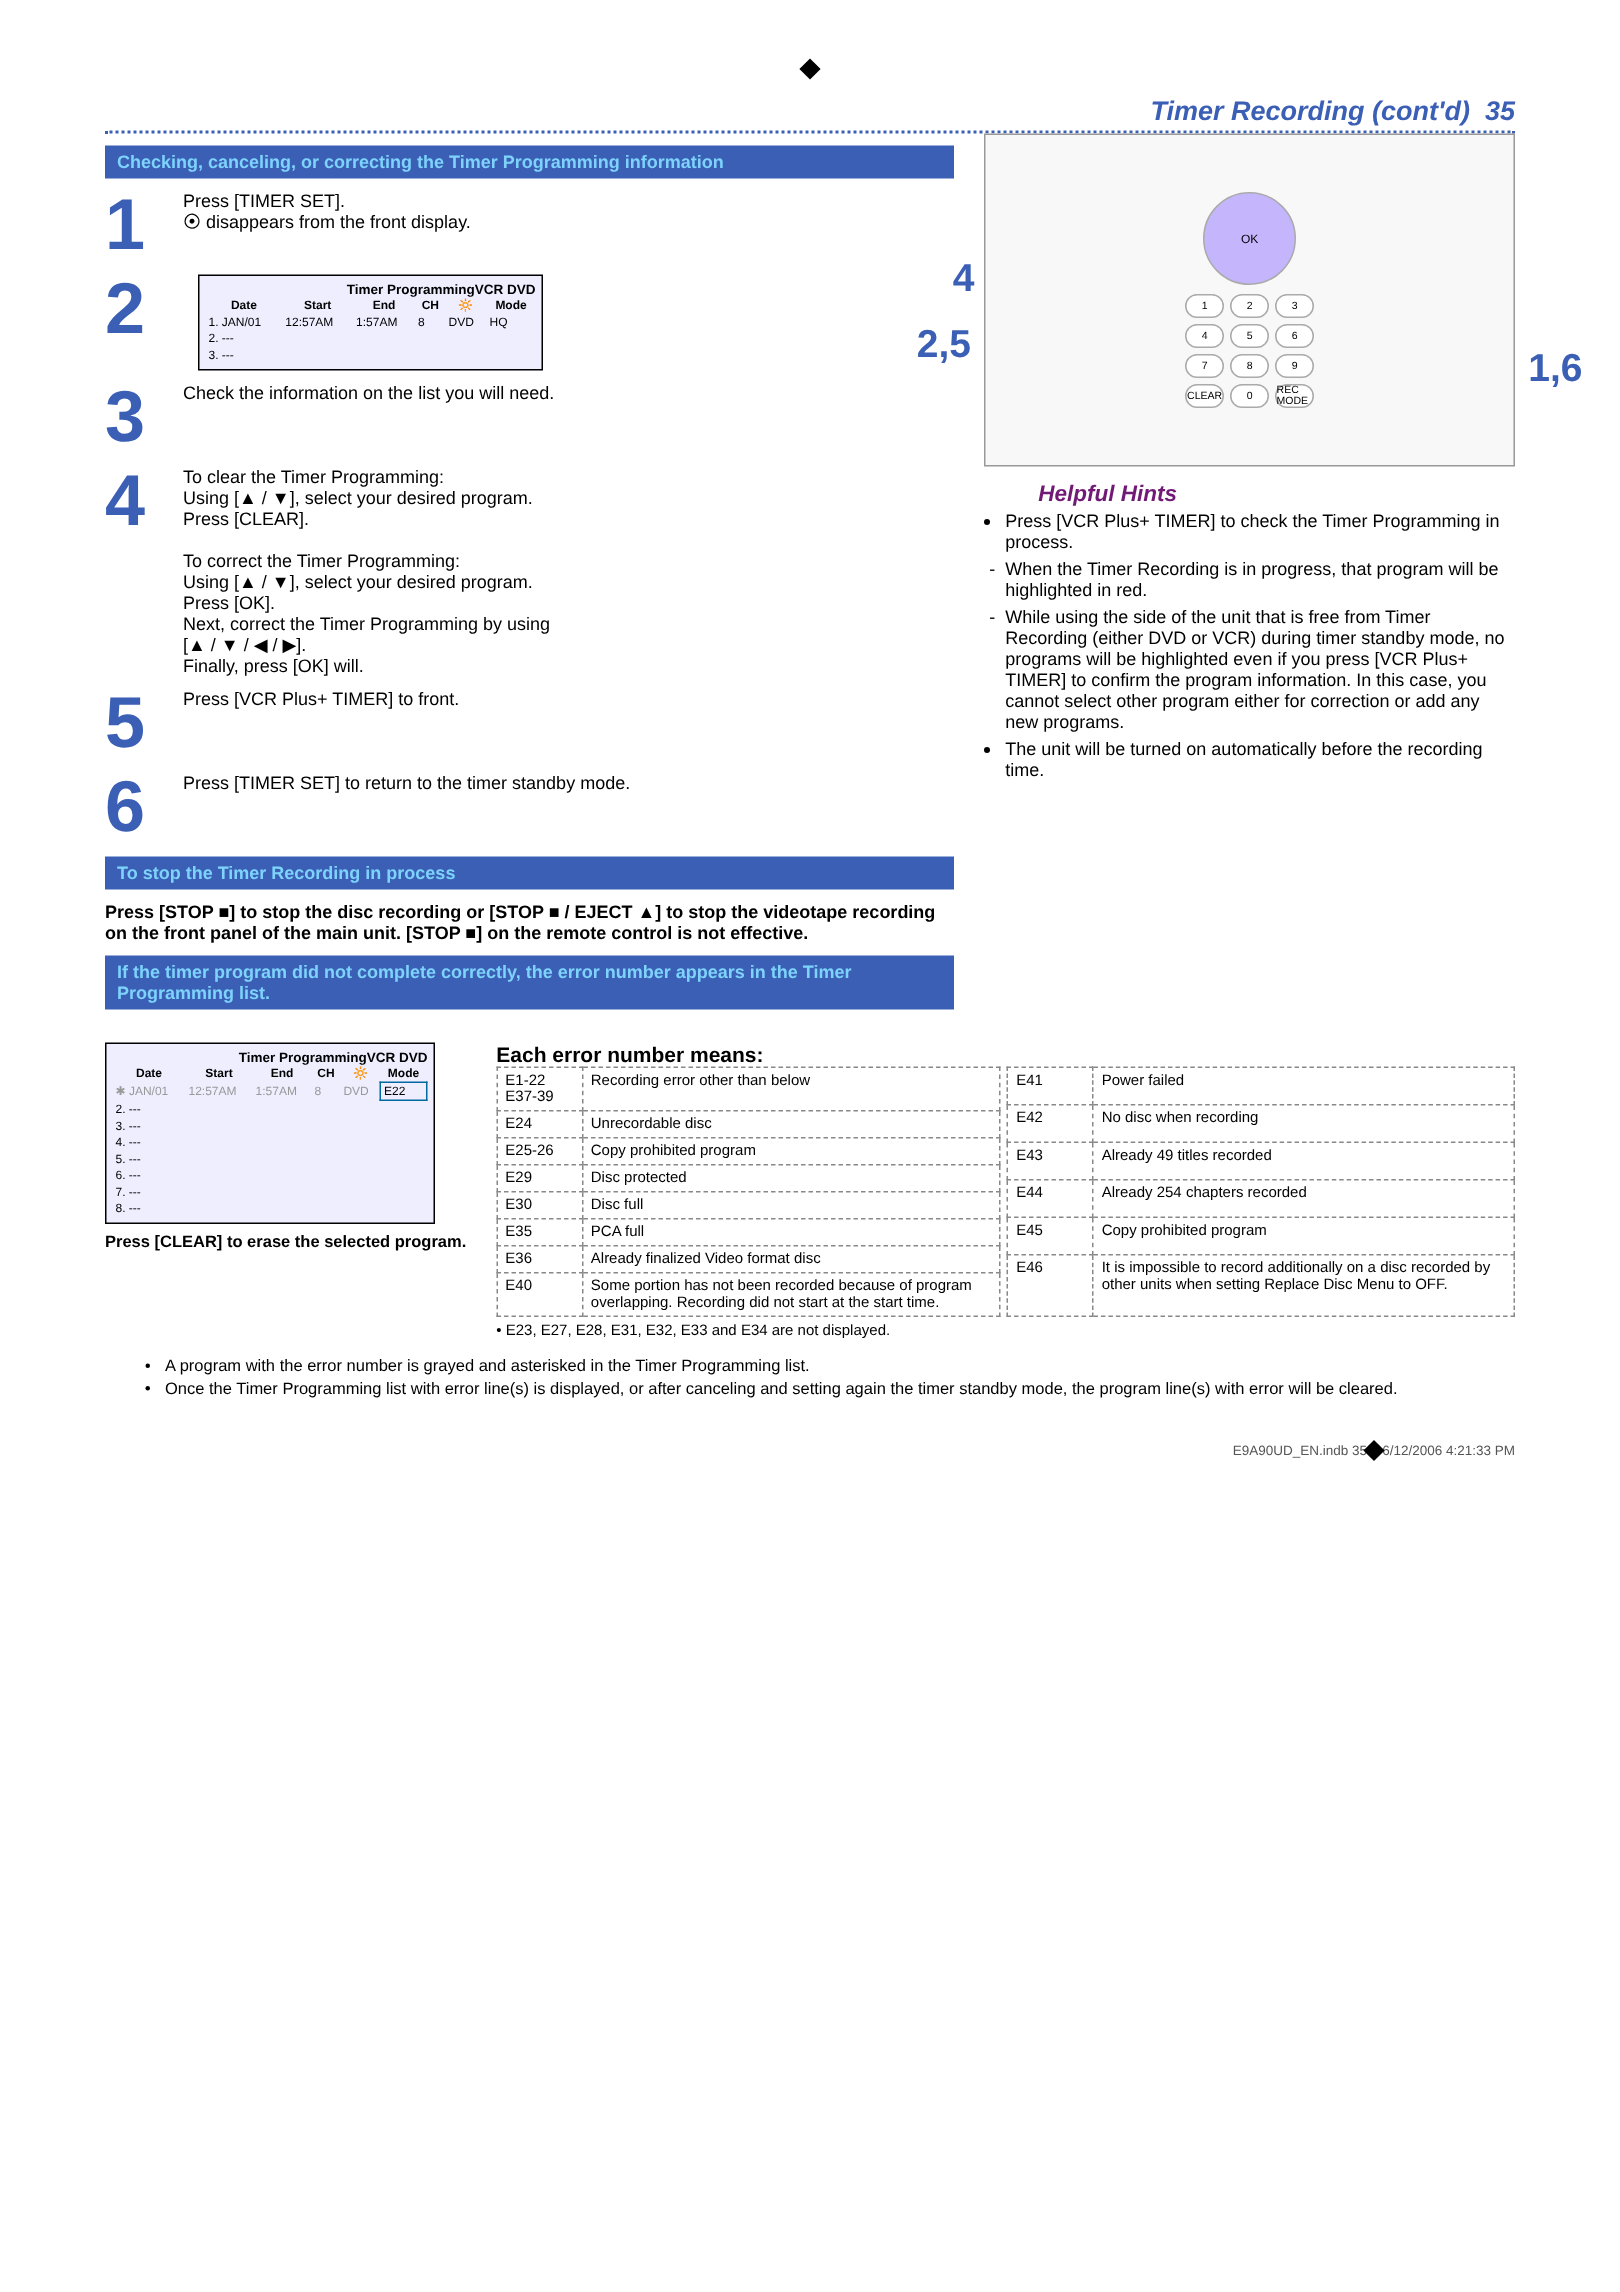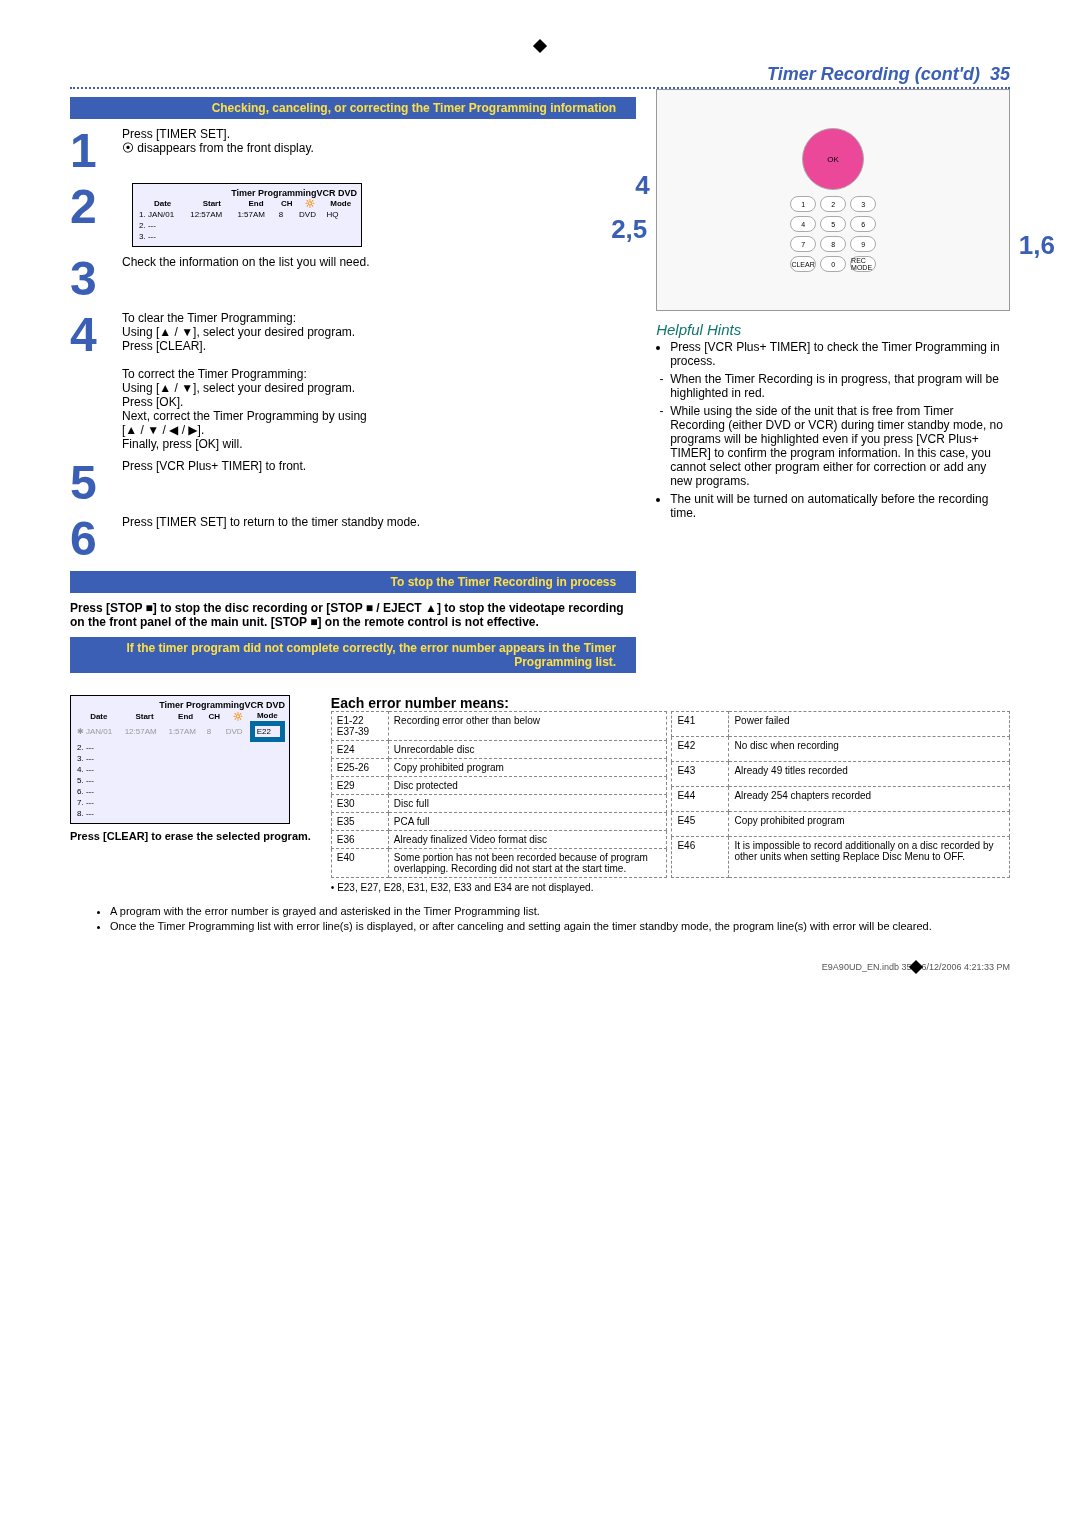--- a/index.html
+++ b/index.html
@@ -21,25 +21,24 @@
   padding-bottom: 2px;
 }
 .two-col {
   display: flex;
   gap: 20px;
 }
 .left-col { flex: 1.6; }
 .right-col { flex: 1; }
 .section-bar {
   background: #3a5fb5;
-  color: #fde047;
+  color: #7dd3fc;
   font-weight: bold;
-  padding: 4px 20px;
+  padding: 4px 8px;
   margin: 8px 0;
-  text-align: right;
 }
 .step-row {
   display: flex;
   align-items: flex-start;
   margin: 8px 0;
   gap: 8px;
 }
 .step-num {
   font-size: 48px;
   font-weight: bold;
@@ -58,24 +57,25 @@
   margin-left: 10px;
 }
 .timer-prog-box table { border-collapse: collapse; width: 100%; }
 .timer-prog-box th, .timer-prog-box td { padding: 1px 2px; font-size: 8px; }
 .timer-prog-title { font-weight: bold; font-size: 9px; display:flex; justify-content:flex-end; }
 .stop-instr { font-size: 12px; margin: 6px 0; }
 .helpful {
   margin-top: 10px;
 }
 .helpful-title {
-  color: #0f766e;
+  color: #701a75;
   font-style: italic;
-  font-weight: normal;
+  font-weight: bold;
   font-size: 15px;
+  margin-left: 36px;
 }
 .helpful ul {
   margin: 2px 0 0 14px;
   padding: 0;
 }
 .helpful li { margin-bottom: 4px; font-size: 12px;}
 .remote-diagram {
   border: 1px solid #999;
   height: 220px;
   position: relative;
@@ -231,21 +231,21 @@
     <div class="section-bar">To stop the Timer Recording in process</div>
     <div class="stop-instr"><strong>Press [STOP ■] to stop the disc recording or [STOP ■ / EJECT ▲] to stop the videotape recording on the front panel of the main unit. [STOP ■] on the remote control is not effective.</strong></div>
     <div class="section-bar">If the timer program did not complete correctly, the error number appears in the Timer Programming list.</div>
   </div>
 
   <div class="right-col">
     <div class="remote-diagram">
       <div class="callout c4">4</div>
       <div class="callout c25">2,5</div>
       <div class="callout c16">1,6</div>
-      <div style="width:60px;height:60px;border:1px solid #aaa;border-radius:50%;display:flex;align-items:center;justify-content:center;background:#ec4899;">
+      <div style="width:60px;height:60px;border:1px solid #aaa;border-radius:50%;display:flex;align-items:center;justify-content:center;background:#c4b5fd;">
         <span>OK</span>
       </div>
       <div class="remote-grid">
         <div>1</div>
         <div>2</div>
         <div>3</div>
         <div>4</div>
         <div>5</div>
         <div>6</div>
         <div>7</div>
@@ -285,21 +285,21 @@
           <th>CH</th>
           <th>🔆</th>
           <th>Mode</th>
         </tr>
         <tr style="color:#999;">
           <td>✱ JAN/01</td>
           <td>12:57AM</td>
           <td>1:57AM</td>
           <td>8</td>
           <td>DVD</td>
-          <td style="border:5px solid #0369a1;color:#000;">E22</td>
+          <td style="border:1px solid #0369a1;color:#000;">E22</td>
         </tr>
         <tr>
               <td colspan="6">2.  ---</td>
             </tr>
         <tr>
               <td colspan="6">3.  ---</td>
             </tr>
         <tr>
               <td colspan="6">4.  ---</td>
             </tr>

